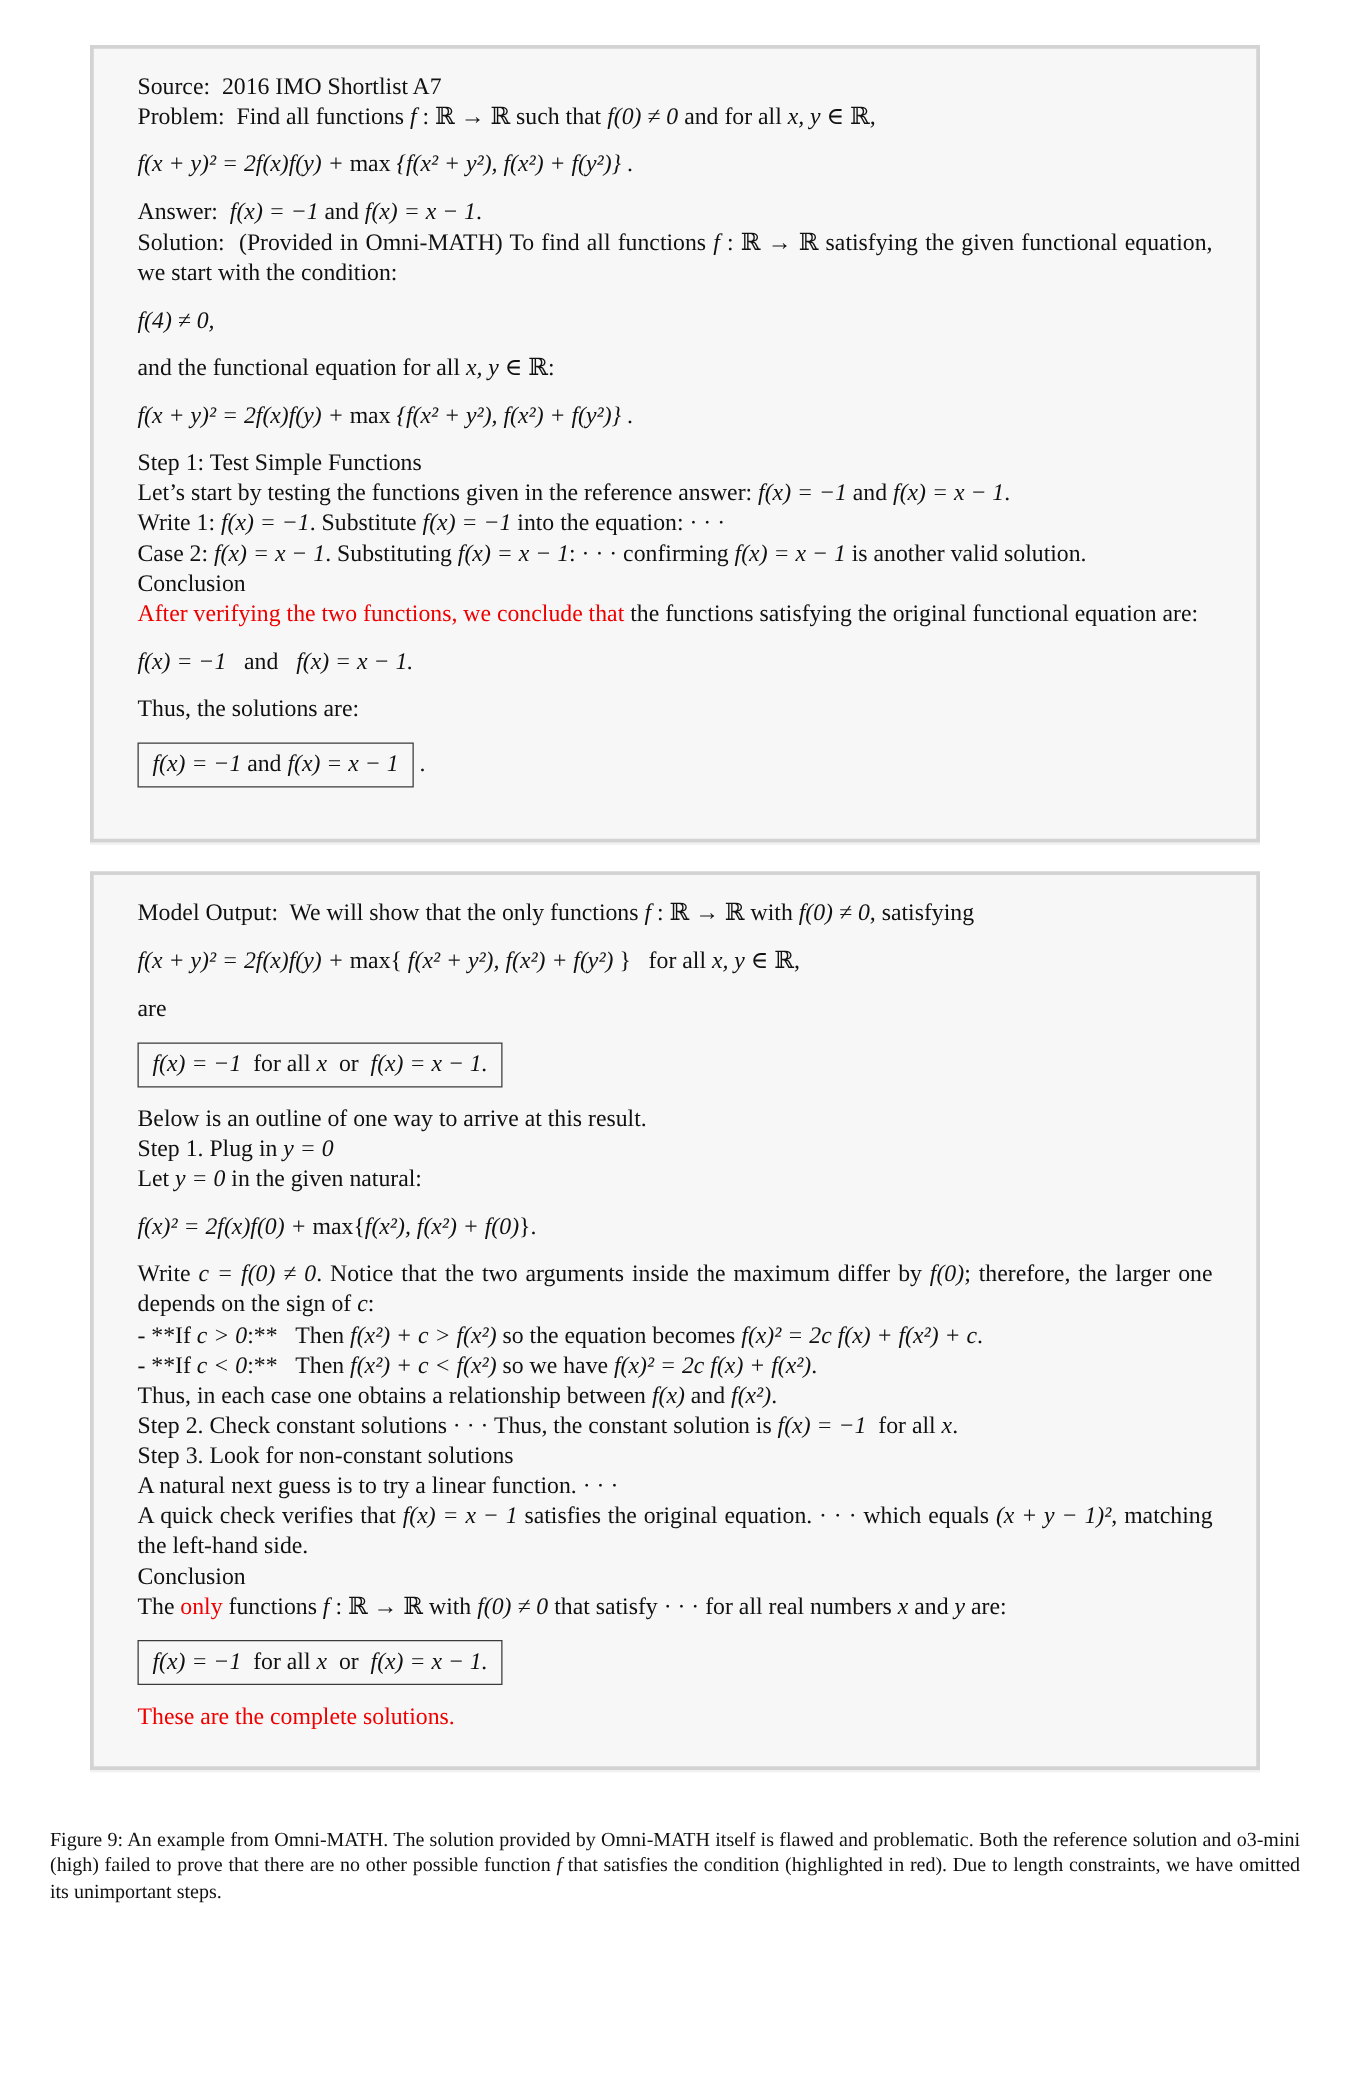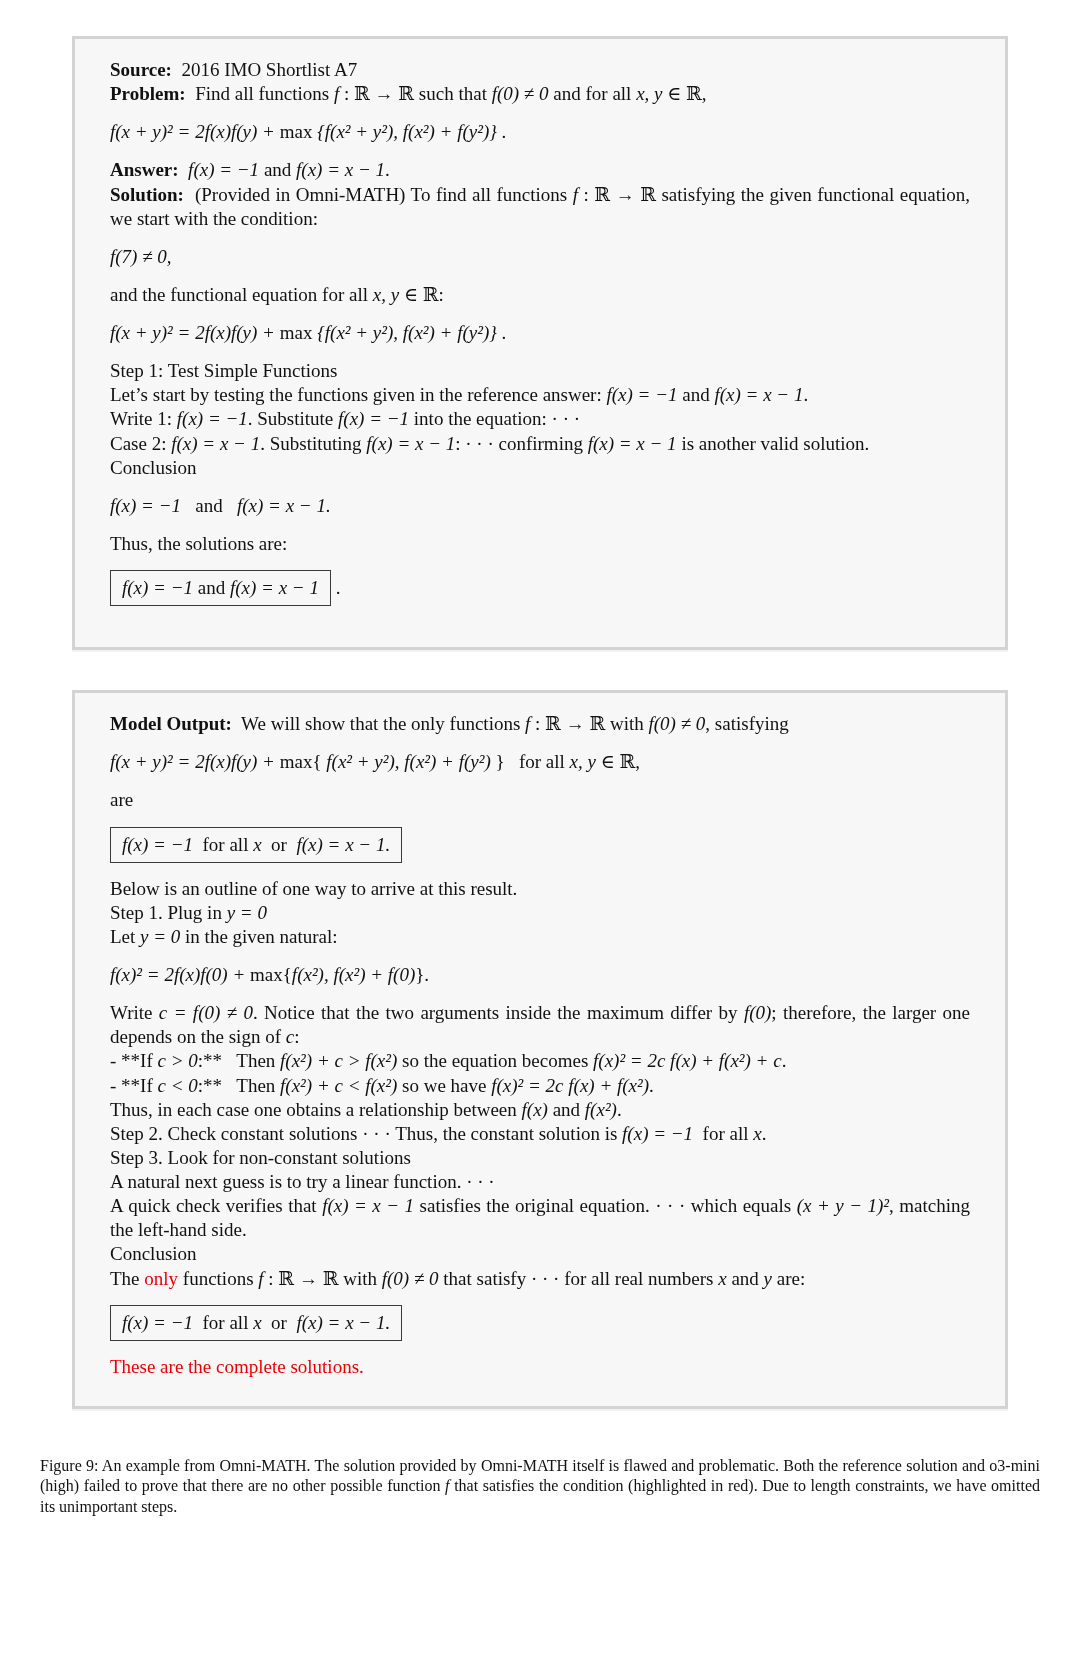--- a/index.html
+++ b/index.html
@@ -12,60 +12,61 @@
   .card{
     box-sizing:border-box;
     width:936px;
     margin:0 auto;
     border:3px solid #d3d3d3;
     background:#f7f7f7;
     padding:19px 35px 27px 35px;
     box-shadow:0 2px 0 rgba(0,0,0,0.05);
   }
   #card1{margin-top:36px;}
-  #card2{margin-top:40px;}
+  #card2{margin-top:23px;}
   .blk{line-height:1.27;}
   .blk.p{text-align:justify;}
   .blk.eq,.blk.eqbox{text-align:left;margin:14px 0;}
   .eq-frame{
     display:inline-block;
     border:1.5px solid #3a3a3a;
     padding:5px 11px;
     background:transparent;
   }
   .s-n{font-style:normal;}
-  .s-b{font-weight:700;}
+  .s-b{font-weight:400;}
   .s-m{font-style:italic;}
   .s-r{color:#ee0000;}
   .blk.red{color:#ee0000;}
   .caption{
     margin:47px 40px 0 40px;
     font-size:16px;
     line-height:1.32;
   }
   .caption .blk.p{text-align:justify;}
 </style>
 </head>
 <body>
 
 <div id="card1" class="card">
   <div class="card-content">
       <div class="blk p"><span class="s-b">Source:</span><span class="s-n">&nbsp; 2016 IMO Shortlist A7</span></div>
       <div class="blk p"><span class="s-b">Problem:</span><span class="s-n">&nbsp; Find all functions </span><span class="s-m">f</span><span class="s-n"> : ℝ → ℝ such that </span><span class="s-m">f(0) ≠ 0</span><span class="s-n"> and for all </span><span class="s-m">x, y</span><span class="s-n"> ∈ ℝ,</span></div>
       <div class="blk eq"><span class="s-m">f(x + y)² = 2f(x)f(y) + </span><span class="s-n">max</span><span class="s-m"> {f(x² + y²), f(x²) + f(y²)}</span><span class="s-n"> .</span></div>
       <div class="blk p"><span class="s-b">Answer:</span><span class="s-n">&nbsp; </span><span class="s-m">f(x) = −1</span><span class="s-n"> and </span><span class="s-m">f(x) = x − 1</span><span class="s-n">.</span></div>
       <div class="blk p"><span class="s-b">Solution:</span><span class="s-n">&nbsp; (Provided in Omni-MATH) To find all functions </span><span class="s-m">f</span><span class="s-n"> : ℝ → ℝ satisfying the given functional equation, we start with the condition:</span></div>
-      <div class="blk eq"><span class="s-m">f(7) ≠ 0,</span></div>
+      <div class="blk eq"><span class="s-m">f(4) ≠ 0,</span></div>
       <div class="blk p"><span class="s-n">and the functional equation for all </span><span class="s-m">x, y</span><span class="s-n"> ∈ ℝ:</span></div>
       <div class="blk eq"><span class="s-m">f(x + y)² = 2f(x)f(y) + </span><span class="s-n">max</span><span class="s-m"> {f(x² + y²), f(x²) + f(y²)}</span><span class="s-n"> .</span></div>
       <div class="blk p"><span class="s-n">Step 1: Test Simple Functions</span></div>
       <div class="blk p"><span class="s-n">Let’s start by testing the functions given in the reference answer: </span><span class="s-m">f(x) = −1</span><span class="s-n"> and </span><span class="s-m">f(x) = x − 1</span><span class="s-n">.</span></div>
       <div class="blk p"><span class="s-n">Write 1: </span><span class="s-m">f(x) = −1</span><span class="s-n">. Substitute </span><span class="s-m">f(x) = −1</span><span class="s-n"> into the equation: · · ·</span></div>
       <div class="blk p"><span class="s-n">Case 2: </span><span class="s-m">f(x) = x − 1</span><span class="s-n">. Substituting </span><span class="s-m">f(x) = x − 1</span><span class="s-n">: · · · confirming </span><span class="s-m">f(x) = x − 1</span><span class="s-n"> is another valid solution.</span></div>
       <div class="blk p"><span class="s-n">Conclusion</span></div>
+      <div class="blk p"><span class="s-r">After verifying the two functions, we conclude that</span><span class="s-n"> the functions satisfying the original functional equation are:</span></div>
       <div class="blk eq"><span class="s-m">f(x) = −1</span><span class="s-n">&nbsp;&nbsp;&nbsp;and&nbsp;&nbsp;&nbsp;</span><span class="s-m">f(x) = x − 1.</span></div>
       <div class="blk p"><span class="s-n">Thus, the solutions are:</span></div>
       <div class="blk eqbox"><span class="eq-frame"><span class="s-m">f(x) = −1</span><span class="s-n"> and </span><span class="s-m">f(x) = x − 1</span></span><span class="s-n"> .</span></div>
     </div>
 </div>
 
 <div id="card2" class="card">
   <div class="card-content">
       <div class="blk p"><span class="s-b">Model Output:</span><span class="s-n">&nbsp; We will show that the only functions </span><span class="s-m">f</span><span class="s-n"> : ℝ → ℝ with </span><span class="s-m">f(0) ≠ 0</span><span class="s-n">, satisfying</span></div>
       <div class="blk eq"><span class="s-m">f(x + y)² = 2f(x)f(y) + </span><span class="s-n">max{</span><span class="s-m"> f(x² + y²), f(x²) + f(y²)</span><span class="s-n"> }&nbsp;&nbsp;&nbsp;for all </span><span class="s-m">x, y</span><span class="s-n"> ∈ ℝ,</span></div>

